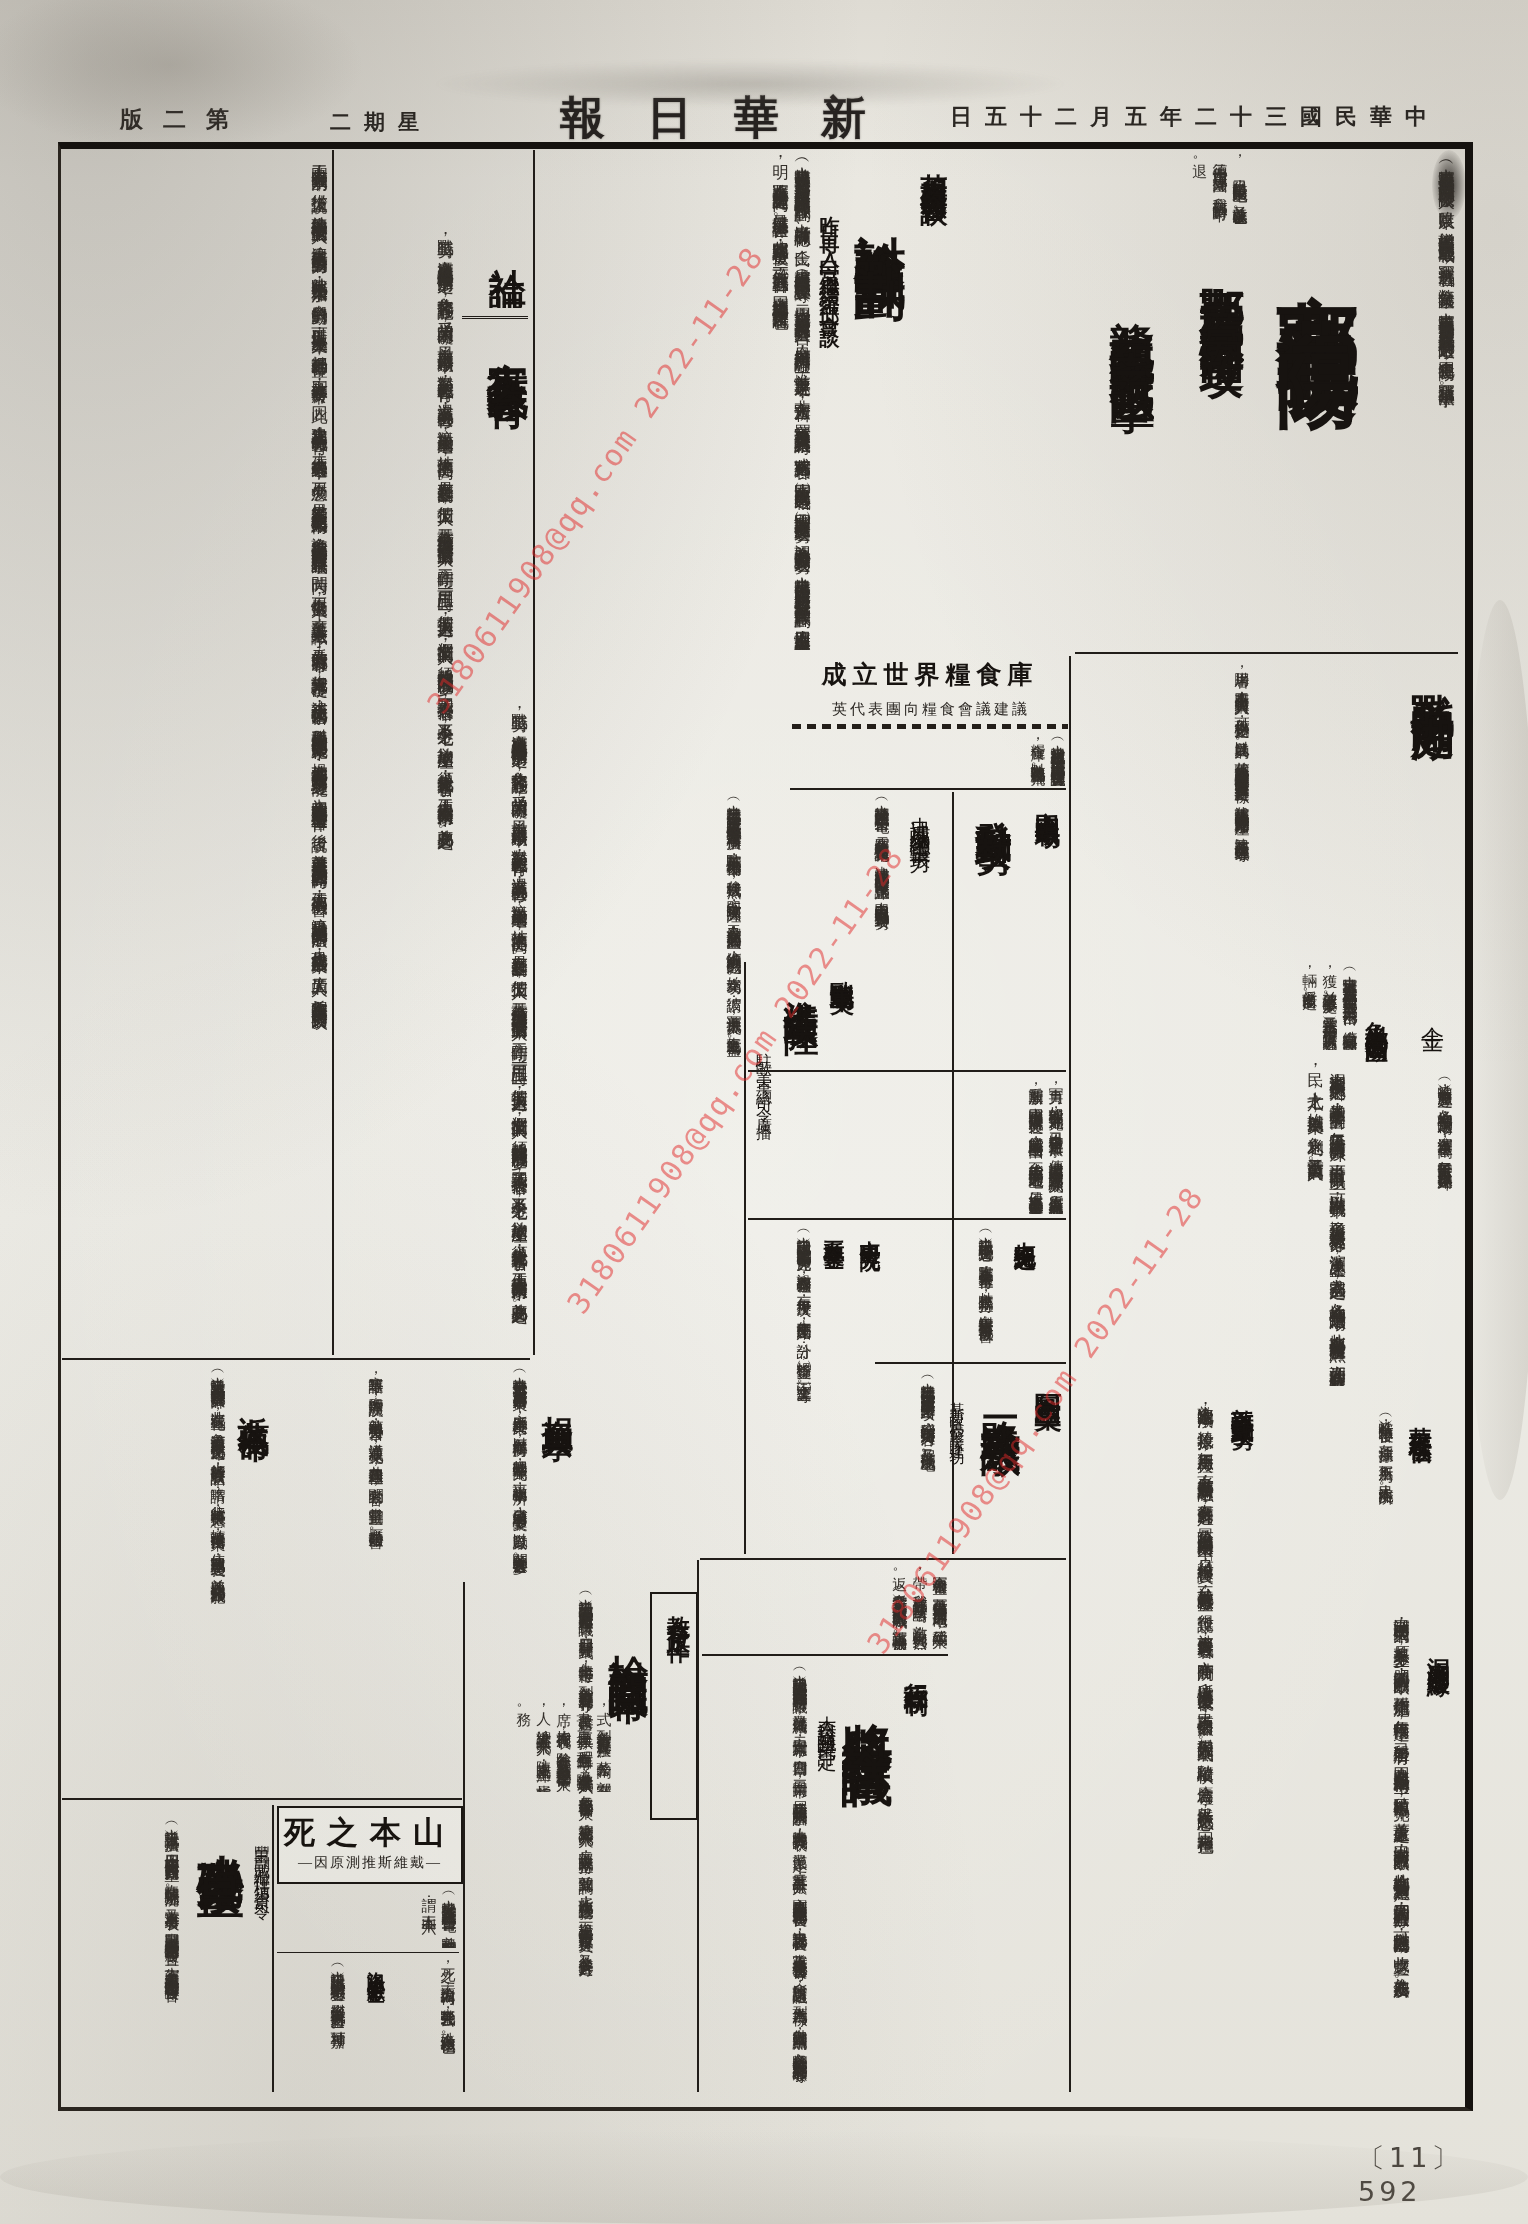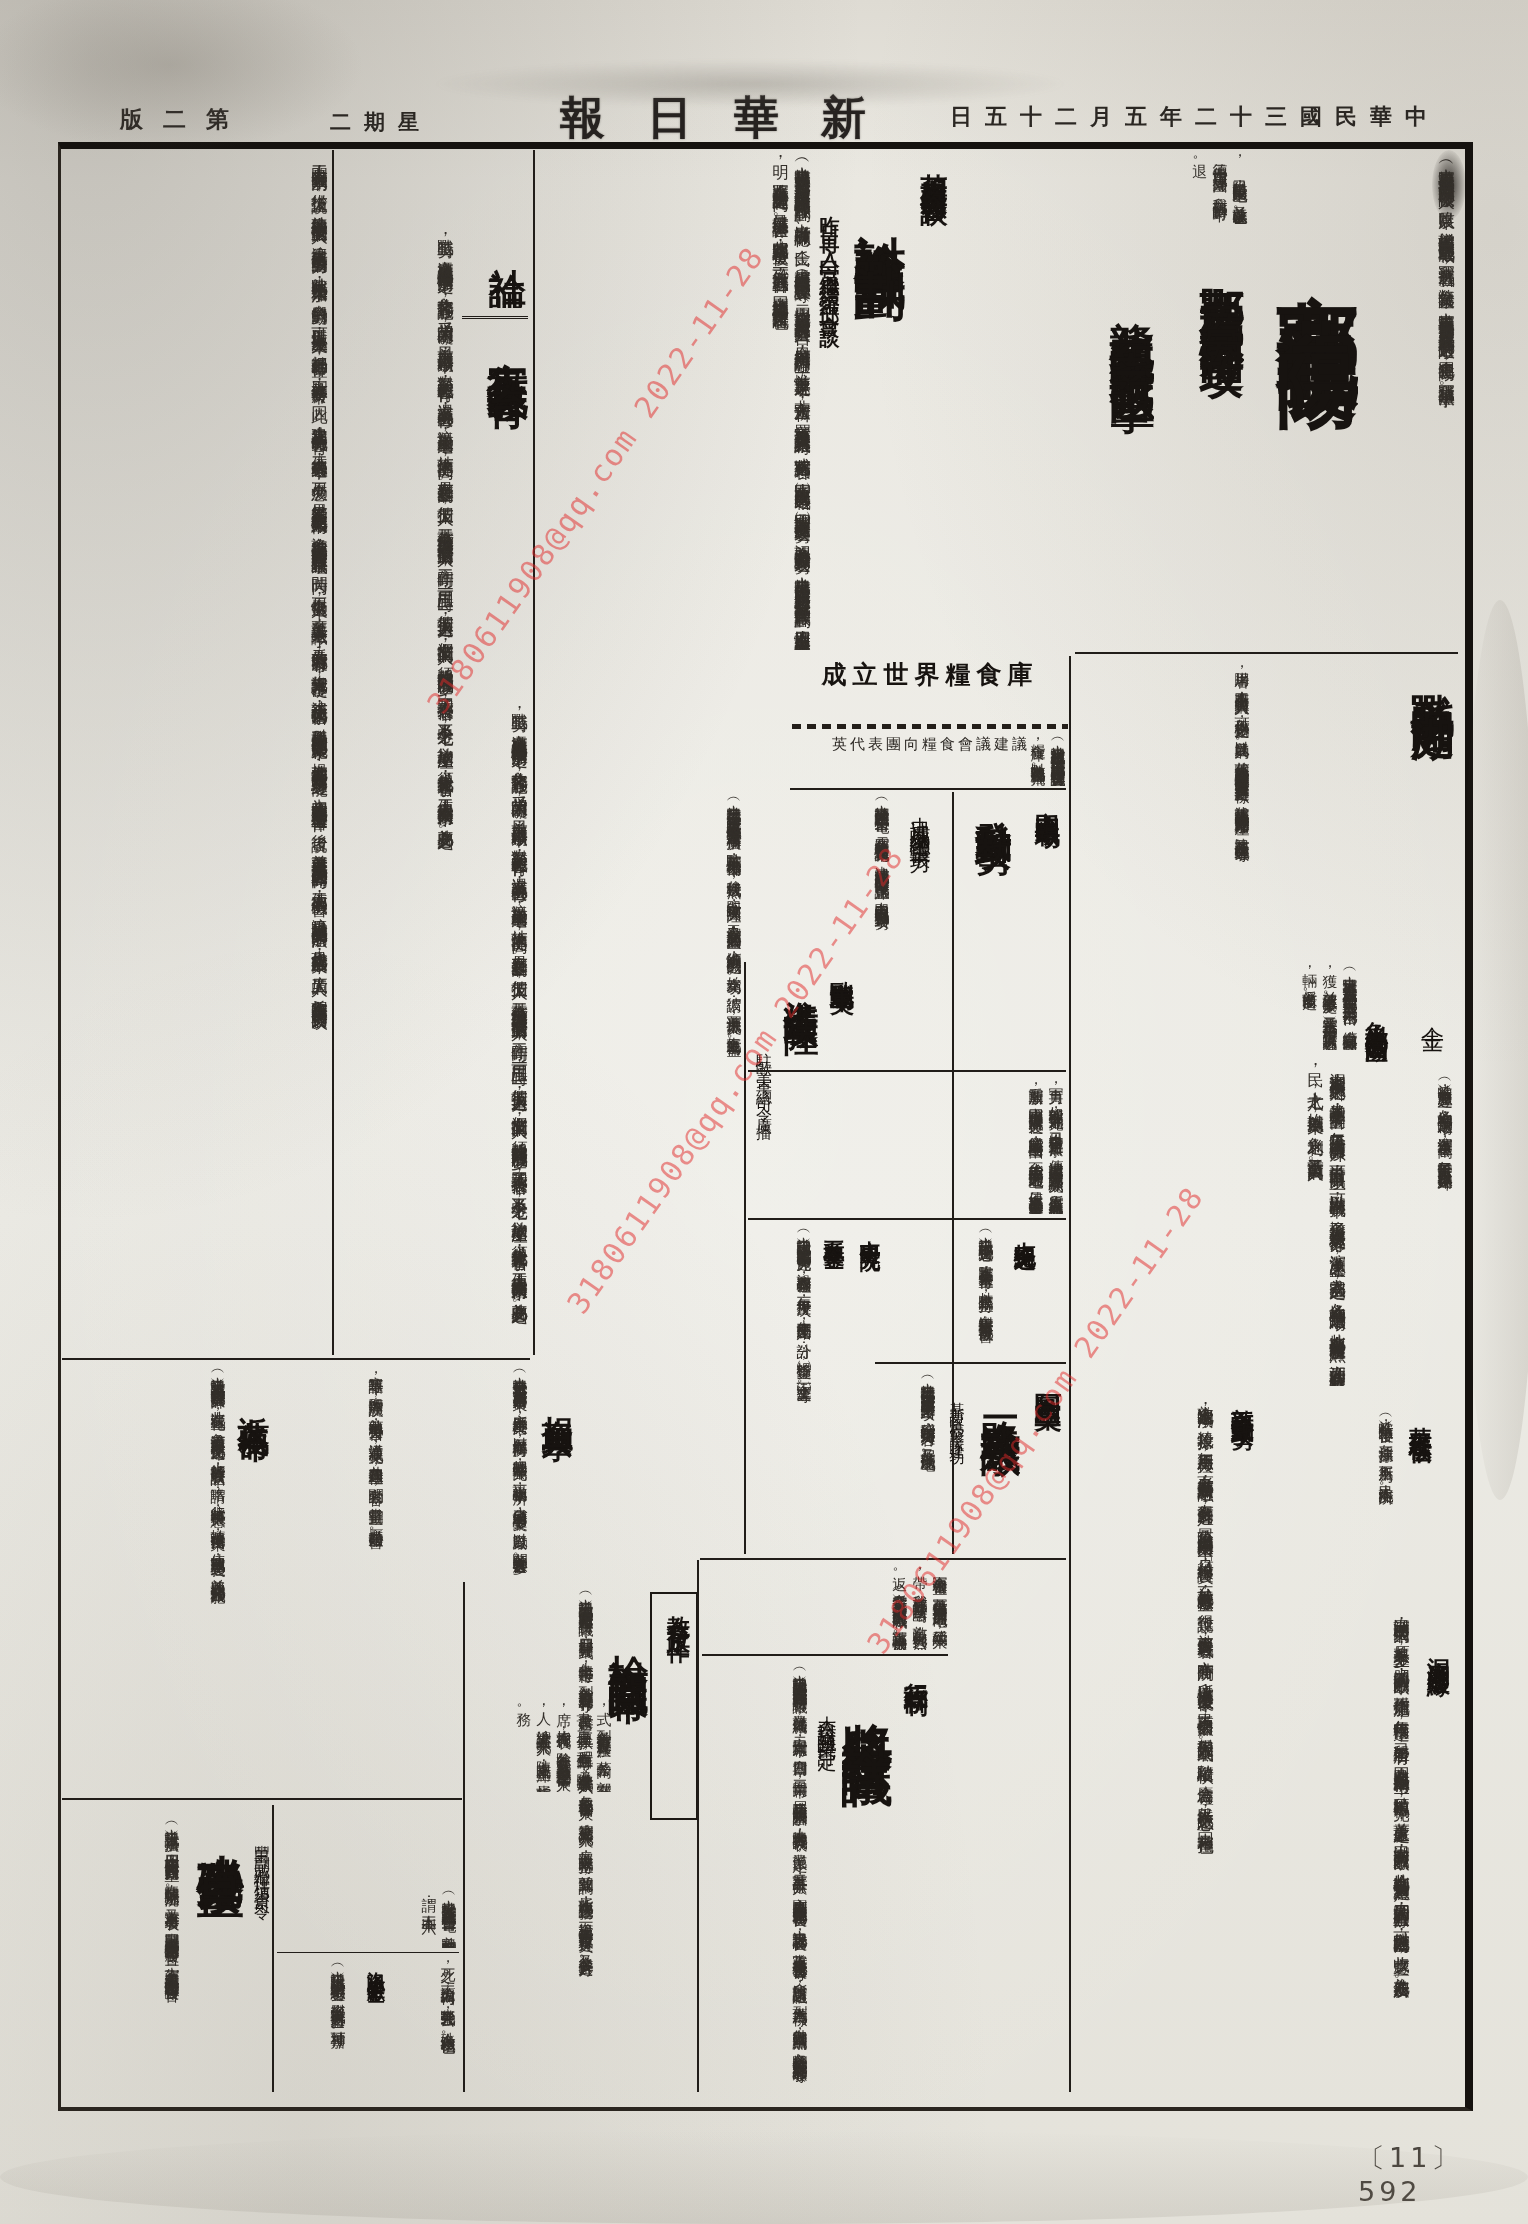--- a/index.html
+++ b/index.html
@@ -55,21 +55,21 @@
   <div class="abs v body-text" style="left:336px;top:226px;width:120px;height:1128px;">戰時勞工，在遷廠建廠與物質條件異常困難的情形之下，文化教育的設施，受了相當大的阻礙，目前在大部分工廠鑛場中，對於勞工的文化教育工作，還沒有系統的去進行，這對於生產的增進，技術水準的提高，是有直接影響的。一個技術工人，其工作能力可等於三個以至於十個沒有技術的新工人，工作時間，可用同一工時，一個技術工人之力量，一個沒有技術的工人，須耗費物料與時間而成品甚少。我國工人有技術者，尚不及十分之七，故欲增加生產，必須先從文化教育着手，使工人自覺的提高其技術水準，此為必要之圖。</div>
   <div class="abs v body-text" style="left:64px;top:152px;width:266px;height:1202px;">工人中間是有很大區別的，從技術上說，熟練的技工與沒有技術的工人，這與其生活所迫而發動的力量，彼此戰時生產大大增加，自覺的勞動，可以使工人貫徹生產大業，把勞動看作神聖，則工作效率勝於尋常，因此，建立和提高工人的文化教育，使工人在勞動過程中，不易疲憊，結果是影響了工人的文化與樂觀情緒，許多廠家把握工人的工作時間而忽略其休息與睡眠，時間內，不易恢復過來，甚至許多工人還不識字，看文件的能力都沒有，先把識字打下基礎，才談得上文化技術的學習，科學的必要的提高他們的必要文化水準，提高他們具有學習技術和某一步驟之可能，由初步文化基礎到達行政府學習工會工作，後者說，前者就要求廠方儘量減少一些過長的工作時間，使工人有學習的機會，這是戰時增加生產的必要的辦法，也是政府宣佈的政策，廣大的工人，希望在實際生活中得到切實的反映。</div>
   <div class="abs v body-text" style="left:458px;top:700px;width:72px;height:652px;">戰時勞工，在遷廠建廠與物質條件異常困難的情形之下，文化教育的設施，受了相當大的阻礙，目前在大部分工廠鑛場中，對於勞工的文化教育工作，還沒有系統的去進行，這對於生產的增進，技術水準的提高，是有直接影響的。一個技術工人，其工作能力可等於三個以至於十個沒有技術的新工人，工作時間，可用同一工時，一個技術工人之力量，一個沒有技術的工人，須耗費物料與時間而成品甚少。我國工人有技術者，尚不及十分之七，故欲增加生產，必須先從文化教育着手，使工人自覺的提高其技術水準，此為必要之圖。</div>
 
   <div class="abs v hl" style="left:908px;top:152px;width:44px;height:276px;font-size:27px;letter-spacing:3px;">英相與英美將領會談</div>
   <div class="abs v hl" style="left:845px;top:194px;width:60px;height:450px;font-size:51px;letter-spacing:5px;line-height:1;">討論全盤作戰計劃</div>
   <div class="abs v hl" style="left:816px;top:200px;width:28px;height:442px;font-size:20px;letter-spacing:10px;">昨日再入白宮繼續羅邱會談</div>
   <div class="abs v body-text" style="left:537px;top:152px;width:276px;height:498px;">（中央社華盛頓廿三日路透電）邱吉爾首相今日與英美高級將領討論歐洲與太平洋作戰計劃，出席者計有陳納德、金氏、盧樓維爾與李威隊（英帝國總參謀長）等。（二十四日路透電）邱首相偕其參謀人員已遷入白宮，今日續與羅氏檔淵討論，惟並無一定之規程，非官方人士預料，羅邱宣佈英美參謀人員會議結果時，或將宣佈下列各項：㈠盟軍首先擊敗德國之戰略，㈡盟國計劃採取逐處而進之攻勢，認為盟方將發動對緬甸之攻勢。（中央社華盛頓二十三日電）頃料羅邱將於明日或二十五日宣佈英美全面作戰計劃，惟盟用兩週商談結果之概要，此項聲明，將在軍事秘密所准許之範圍內，儘量以結果公諸世界。此次聲明經軍事檢查後，殆可能之一日或為廿五日，因羅總統延於星期二日在白宮接見記者也。</div>
 
   <div class="abs hl" style="left:792px;top:658px;width:276px;height:42px;font-size:25px;letter-spacing:6px;text-align:center;">成立世界糧食庫</div>
-  <div class="abs hl" style="left:800px;top:700px;width:262px;height:20px;font-size:15px;letter-spacing:3px;text-align:center;font-weight:400;color:#2c2824;margin-top:35px;">英代表團向糧食會議建議</div>
+  <div class="abs hl" style="left:800px;top:700px;width:262px;height:20px;font-size:15px;letter-spacing:3px;text-align:center;font-weight:400;color:#2c2824;">英代表團向糧食會議建議</div>
   <div class="abs wavy" style="left:792px;top:724px;width:276px;"></div>
   <div class="abs v body-text" style="left:792px;top:732px;width:276px;height:54px;font-size:15px;">（中央社維吉尼亞州溫泉二十三日路透電）出席聯合國糧食會議英代表團，提議設立世界糧食庫，以救濟戰後各國糧荒。</div>
   <div class="abs v body-text" style="left:1168px;top:660px;width:84px;height:388px;font-size:15px;">購用者，本身即為出售人與購買人，可藉價格之變動，以達其目的。英代表團並建議各國以培植所有人民之營養為其政策之首要目標，該代表團又提出各國應獎勵增加糧產，津貼生產及促進分配等項。</div>
 
   <div class="abs v hl" style="left:1018px;top:792px;width:46px;height:192px;font-size:25px;letter-spacing:2px;">立即由中國戰場</div>
   <div class="abs v hl" style="left:960px;top:792px;width:52px;height:240px;font-size:37px;letter-spacing:3px;line-height:1;">發動對日攻勢</div>
   <div class="abs v hl" style="left:898px;top:800px;width:36px;height:250px;font-size:21px;letter-spacing:4px;font-weight:400;">史迪威陳納德主張最力</div>
   <div class="abs v body-text" style="left:830px;top:792px;width:62px;height:274px;font-size:15px;">（中央社譯澳使館訊）雪梨二十三日電：雪梨各報駐華盛頓通訊員電稱，史迪威陳納德兩將軍出席太平洋作戰會議席上，力主即由中國戰場發動對日攻勢。</div>
   <div class="abs v body-text" style="left:662px;top:1076px;width:404px;height:138px;font-size:15px;">軍實力，如能獲得充分之補充，已足令在華之日軍了無寧日，傳史迪威深信中國已有充分之軍隊訓練完成，所需者僅為武器與供應品，如滇緬路重新開放，中國軍隊獲得所需武器之後，必能將日軍驅逐出中國，至少能克復中國東部之若干地區，使日本本島極易遭受英美空軍之攻擊。</div>
 
@@ -101,20 +101,24 @@
   <div class="abs v body-text" style="left:468px;top:1586px;width:128px;height:506px;font-size:15px;">（中央社訊）教育部召開之全國教育行政工作檢討會議，廿四日舉行開幕式，上午七時半起舉行，到各省市教育廳處長郭有守、黃麟書、王星拱、程東白等，及各部會代表六人，各部長督學秘書等四十一人，總計列席人員共九十一人，部長陳立夫親臨主持，並致開幕詞，指示此次會議之任務，在檢討過去一年各省市教育行政之得失，及今後興革之方針云。</div>
   <div class="abs v body-text" style="left:170px;top:1700px;width:444px;height:92px;font-size:15px;">式，到各省市教育廳處長綦江、蔡希陶、郭有守、黃麟書、王星拱、程東白、陳禮江等，各部會代表出席，赤均派有代表，除各部會代表六人及各部長參事督學秘書等四十一人，列席人員共九十一人，總計出席人員共九十一人，陳立夫親臨主席，指示行政方針及參預各省市代表任務。</div>
 
   <div class="abs v hl" style="left:536px;top:1390px;width:44px;height:146px;font-size:32px;letter-spacing:5px;">捐資興學</div>
   <div class="abs v body-text" style="left:390px;top:1364px;width:140px;height:326px;font-size:15px;">（中央社金華廿三日電）浙省富商捐資興學者日衆，永康縣紳士應氏，以歷年經商所得，捐助國幣五十萬元，設立初級中學一所，省府已呈請明令褒獎，以資鼓勵，聞各縣響應者甚多云。</div>
 
   <div class="abs v hl" style="left:232px;top:1390px;width:44px;height:146px;font-size:32px;letter-spacing:5px;">返藏使命</div>
   <div class="abs v body-text" style="left:64px;top:1364px;width:164px;height:326px;font-size:15px;">（中央社訊）蒙藏委員會委員喜饒嘉措大師，此次返藏宣化，負有溝通中央與西藏文化之使命，大師於行前發表談話，略謂：此行當將中央德意，轉達藏中僧俗民衆，使知抗戰建國之要義，並將內地文化介紹於藏胞云。</div>
   <div class="abs v body-text" style="left:280px;top:1364px;width:106px;height:326px;font-size:15px;">寒暄等語畢，大師即席演說，勉藏中青年努力學習，溝通漢藏文化，共負建國重任，聞者動容，掌聲雷動，歷一小時始散會云。</div>
 
+  <div class="abs boxed" style="left:277px;top:1806px;width:182px;height:74px;background:rgba(255,255,252,.3);">
+    <div style="font-size:31px;font-weight:700;text-align:center;letter-spacing:12px;color:#17130f;margin-top:4px;">死之本山</div>
+    <div style="font-size:14px;text-align:center;letter-spacing:2px;color:#27231f;">—因原測推斯維戴—</div>
+  </div>
   <div class="abs v body-text" style="left:277px;top:1886px;width:182px;height:62px;font-size:15px;">（中央社撥美新聞處訊）華盛頓廿三日電：美戰時新聞局長戴維斯於其每週戰況廣播中謂：山本五十六</div>
   <div class="abs v body-text" style="left:398px;top:1956px;width:60px;height:136px;font-size:15px;">之死，不論原因為何，「光榮戰死」云云，殊令人難以相信也。</div>
 
   <div class="abs v hl" style="left:352px;top:1958px;width:36px;height:136px;font-size:18px;letter-spacing:2px;">洛陽小學生獻金</div>
   <div class="abs v body-text" style="left:278px;top:1958px;width:70px;height:136px;font-size:15px;">（中央社訊）洛陽小學生紛紛捐獻慰勞金，慰勞浴血抗戰之前方將士，精神可嘉。</div>
 
   <div class="abs v hl" style="left:186px;top:1816px;width:58px;height:278px;font-size:47px;letter-spacing:4px;line-height:1;">小磯覲見倭皇</div>
   <div class="abs v hl" style="left:246px;top:1832px;width:26px;height:256px;font-size:16px;letter-spacing:6px;font-weight:400;">豐田副武繼任橫須賀司令</div>
   <div class="abs v body-text" style="left:64px;top:1816px;width:118px;height:276px;font-size:15px;">（中央社訊）東京廣播：十四日小磯國昭大將參內覲見日皇，奏陳朝鮮統治近況。又東京海軍省發表：豐田副武大將繼任橫須賀鎮守府司令長官，古賀峯一大將繼山本五十六為聯合艦隊司令長官云。</div>
 

